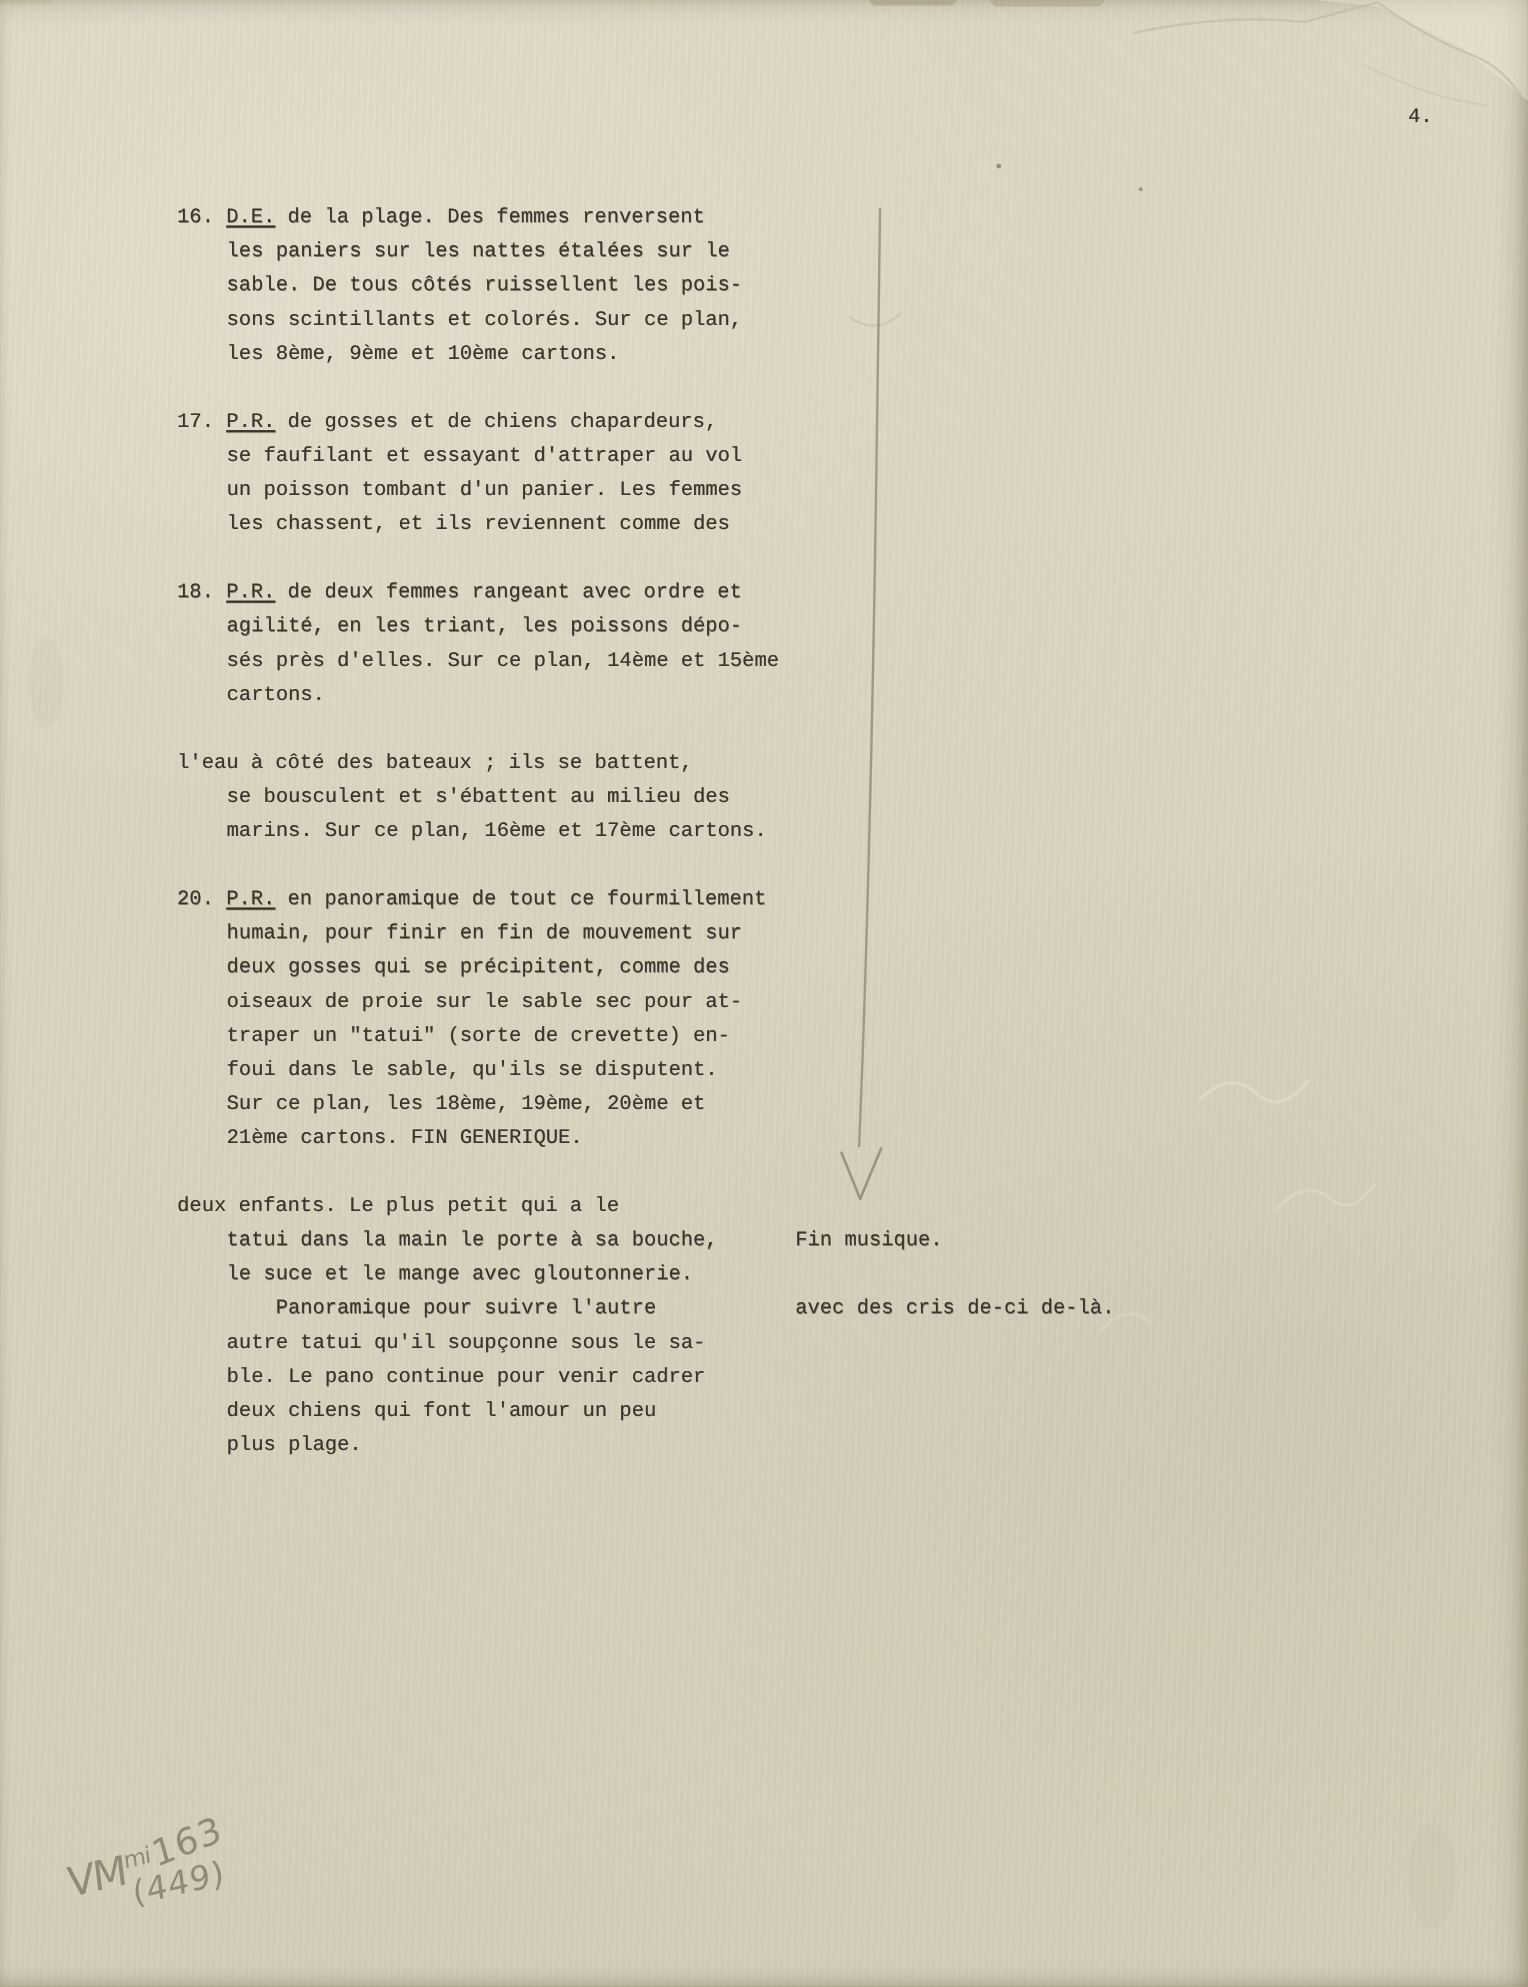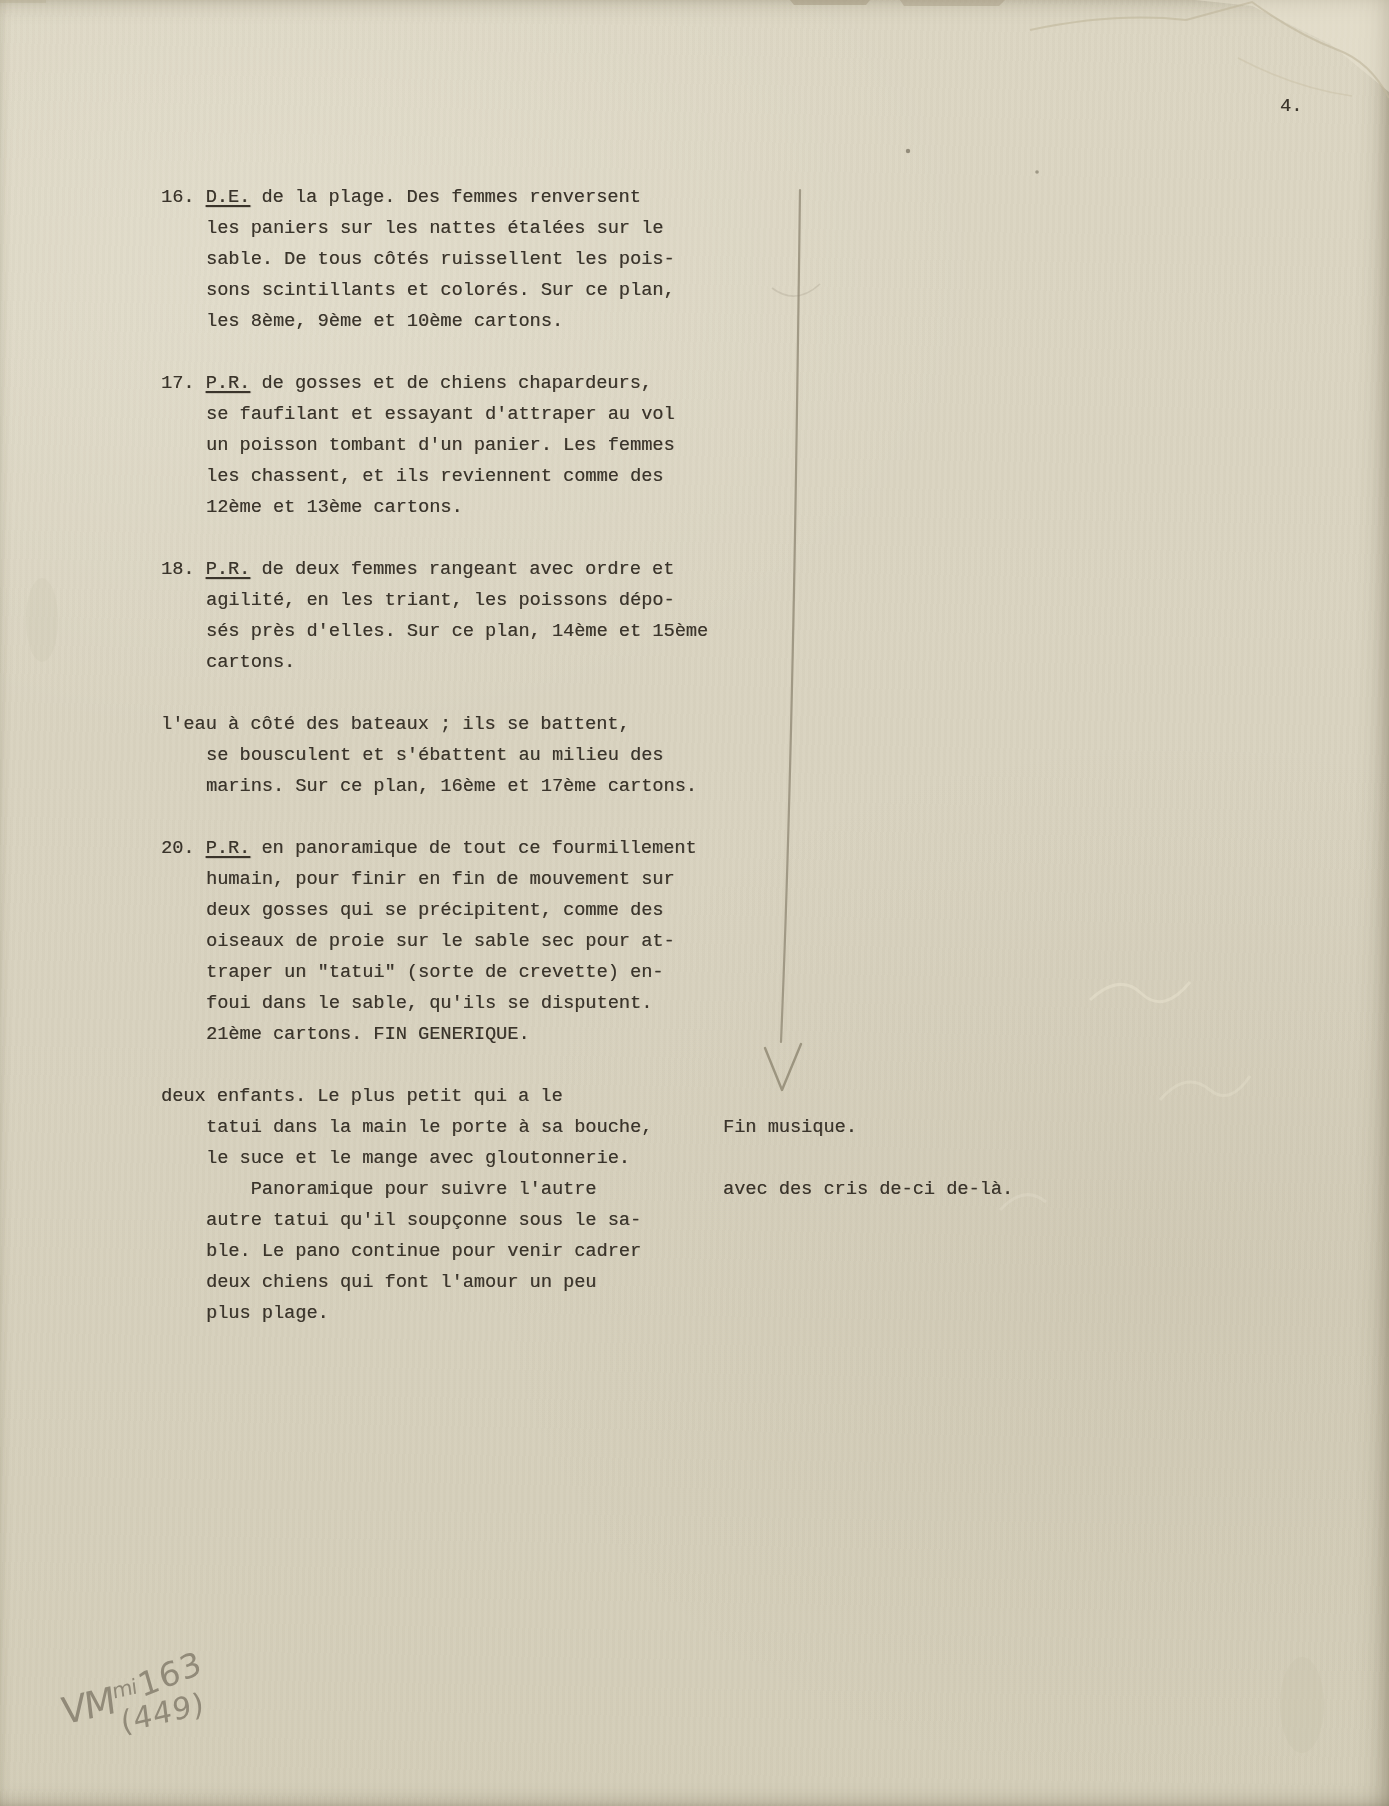--- a/index.html
+++ b/index.html
@@ -84,40 +84,40 @@
         <div class="tline">les paniers sur les nattes étalées sur le</div>
         <div class="tline">sable. De tous côtés ruissellent les pois-</div>
         <div class="tline">sons scintillants et colorés. Sur ce plan,</div>
         <div class="tline">les 8ème, 9ème et 10ème cartons.</div>
       </div>
     <div class="item">
         <div class="tline">17. <span class="u">P.R.</span> de gosses et de chiens chapardeurs,</div>
         <div class="tline">se faufilant et essayant d'attraper au vol</div>
         <div class="tline">un poisson tombant d'un panier. Les femmes</div>
         <div class="tline">les chassent, et ils reviennent comme des</div>
-        <div class="tline">12ème et 13ème cartons.</div>
       </div>
     <div class="item">
         <div class="tline">18. <span class="u">P.R.</span> de deux femmes rangeant avec ordre et</div>
         <div class="tline">agilité, en les triant, les poissons dépo-</div>
         <div class="tline">sés près d'elles. Sur ce plan, 14ème et 15ème</div>
         <div class="tline">cartons.</div>
       </div>
     <div class="item">
         <div class="tline">l'eau à côté des bateaux ; ils se battent,</div>
         <div class="tline">se bousculent et s'ébattent au milieu des</div>
         <div class="tline">marins. Sur ce plan, 16ème et 17ème cartons.</div>
       </div>
     <div class="item">
         <div class="tline">20. <span class="u">P.R.</span> en panoramique de tout ce fourmillement</div>
         <div class="tline">humain, pour finir en fin de mouvement sur</div>
         <div class="tline">deux gosses qui se précipitent, comme des</div>
         <div class="tline">oiseaux de proie sur le sable sec pour at-</div>
         <div class="tline">traper un "tatui" (sorte de crevette) en-</div>
         <div class="tline">foui dans le sable, qu'ils se disputent.</div>
+        <div class="tline">Sur ce plan, les 18ème, 19ème, 20ème et</div>
         <div class="tline">21ème cartons. FIN GENERIQUE.</div>
       </div>
     <div class="item">
         <div class="tline">deux enfants. Le plus petit qui a le</div>
         <div class="tline">tatui dans la main le porte à sa bouche,</div>
         <div class="tline">le suce et le mange avec gloutonnerie.</div>
         <div class="tline">    Panoramique pour suivre l'autre</div>
         <div class="tline">autre tatui qu'il soupçonne sous le sa-</div>
         <div class="tline">ble. Le pano continue pour venir cadrer</div>
         <div class="tline">deux chiens qui font l'amour un peu</div>

